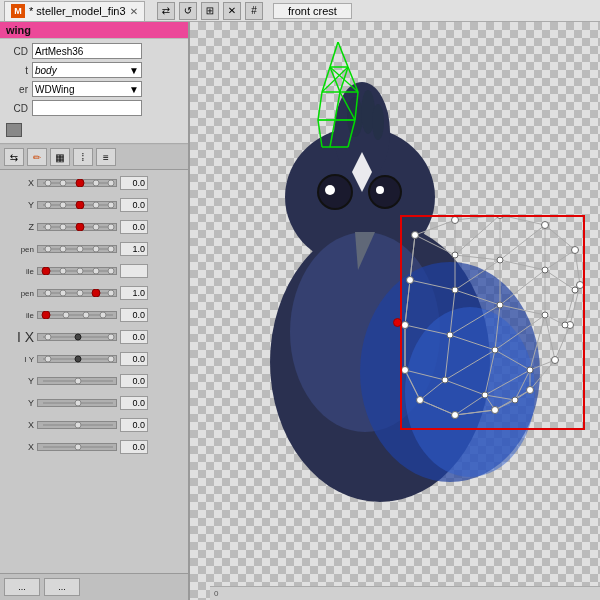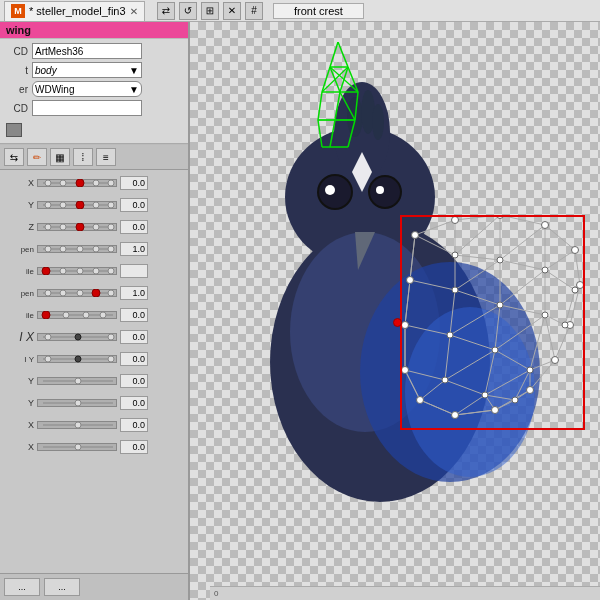--- a/index.html
+++ b/index.html
@@ -39,21 +39,21 @@
       background: #d0d0d0;
       border: 1px solid #999;
       display: flex; align-items: center; justify-content: center;
       font-size: 10px; cursor: pointer;
     }
     .crest-label {
       margin-left: 10px;
       font-size: 11px;
       background: #f0f0f0;
       border: 1px solid #aaa;
-      padding: 1px 20px;
+      padding: 1px 14px;
     }
 
     
     #main {
       display: flex;
       width: 600px;
       height: 578px;
     }
 
     
@@ -242,21 +242,21 @@
       </div>
       <div class="param-row">
         <span class="param-label">t</span>
         <div class="param-dropdown" style="width:110px;font-style:italic;">
           <span>body</span>
             <span>▼</span>
         </div>
       </div>
       <div class="param-row">
         <span class="param-label">er</span>
-        <div class="param-dropdown" style="width:110px;border-radius:6px;">
+        <div class="param-dropdown" style="width:110px;">
           <span>WDWing</span>
             <span>▼</span>
         </div>
       </div>
       <div class="param-row">
         <span class="param-label">CD</span>
         <input class="param-input" value="" style="width: 110px;">
       </div>
       <div style="height:4px;"></div>
       <div style="width:16px;height:14px;background:#888;border:1px solid #555;display:inline-block;"></div>
@@ -370,21 +370,21 @@
             <circle cx="8" cy="4" r="4" fill="#cc0000" stroke="#800"></circle>
             <circle cx="28" cy="4" r="3" fill="#ddd" stroke="#888"></circle>
             <circle cx="48" cy="4" r="3" fill="#ddd" stroke="#888"></circle>
             <circle cx="65" cy="4" r="3" fill="#ddd" stroke="#888"></circle>
           </svg>
         </div>
         <div class="slider-num">0.0</div>
       </div>
 
       <div class="slider-row">
-        <span class="slider-label" style="font-size:12px;font-style:italic;">I X</span>
+        <span class="slider-label" style="font-size:14px;">I X</span>
         <div class="slider-track">
           <svg width="80" height="8">
               <line x1="5" y1="4" x2="75" y2="4" stroke="#888" stroke-width="1"></line>
             <circle cx="10" cy="4" r="3" fill="#ddd" stroke="#888"></circle>
             <circle cx="40" cy="4" r="3" fill="#444" stroke="#222"></circle>
             <circle cx="73" cy="4" r="3" fill="#ddd" stroke="#888"></circle>
           </svg>
         </div>
         <div class="slider-num">0.0</div>
       </div>

